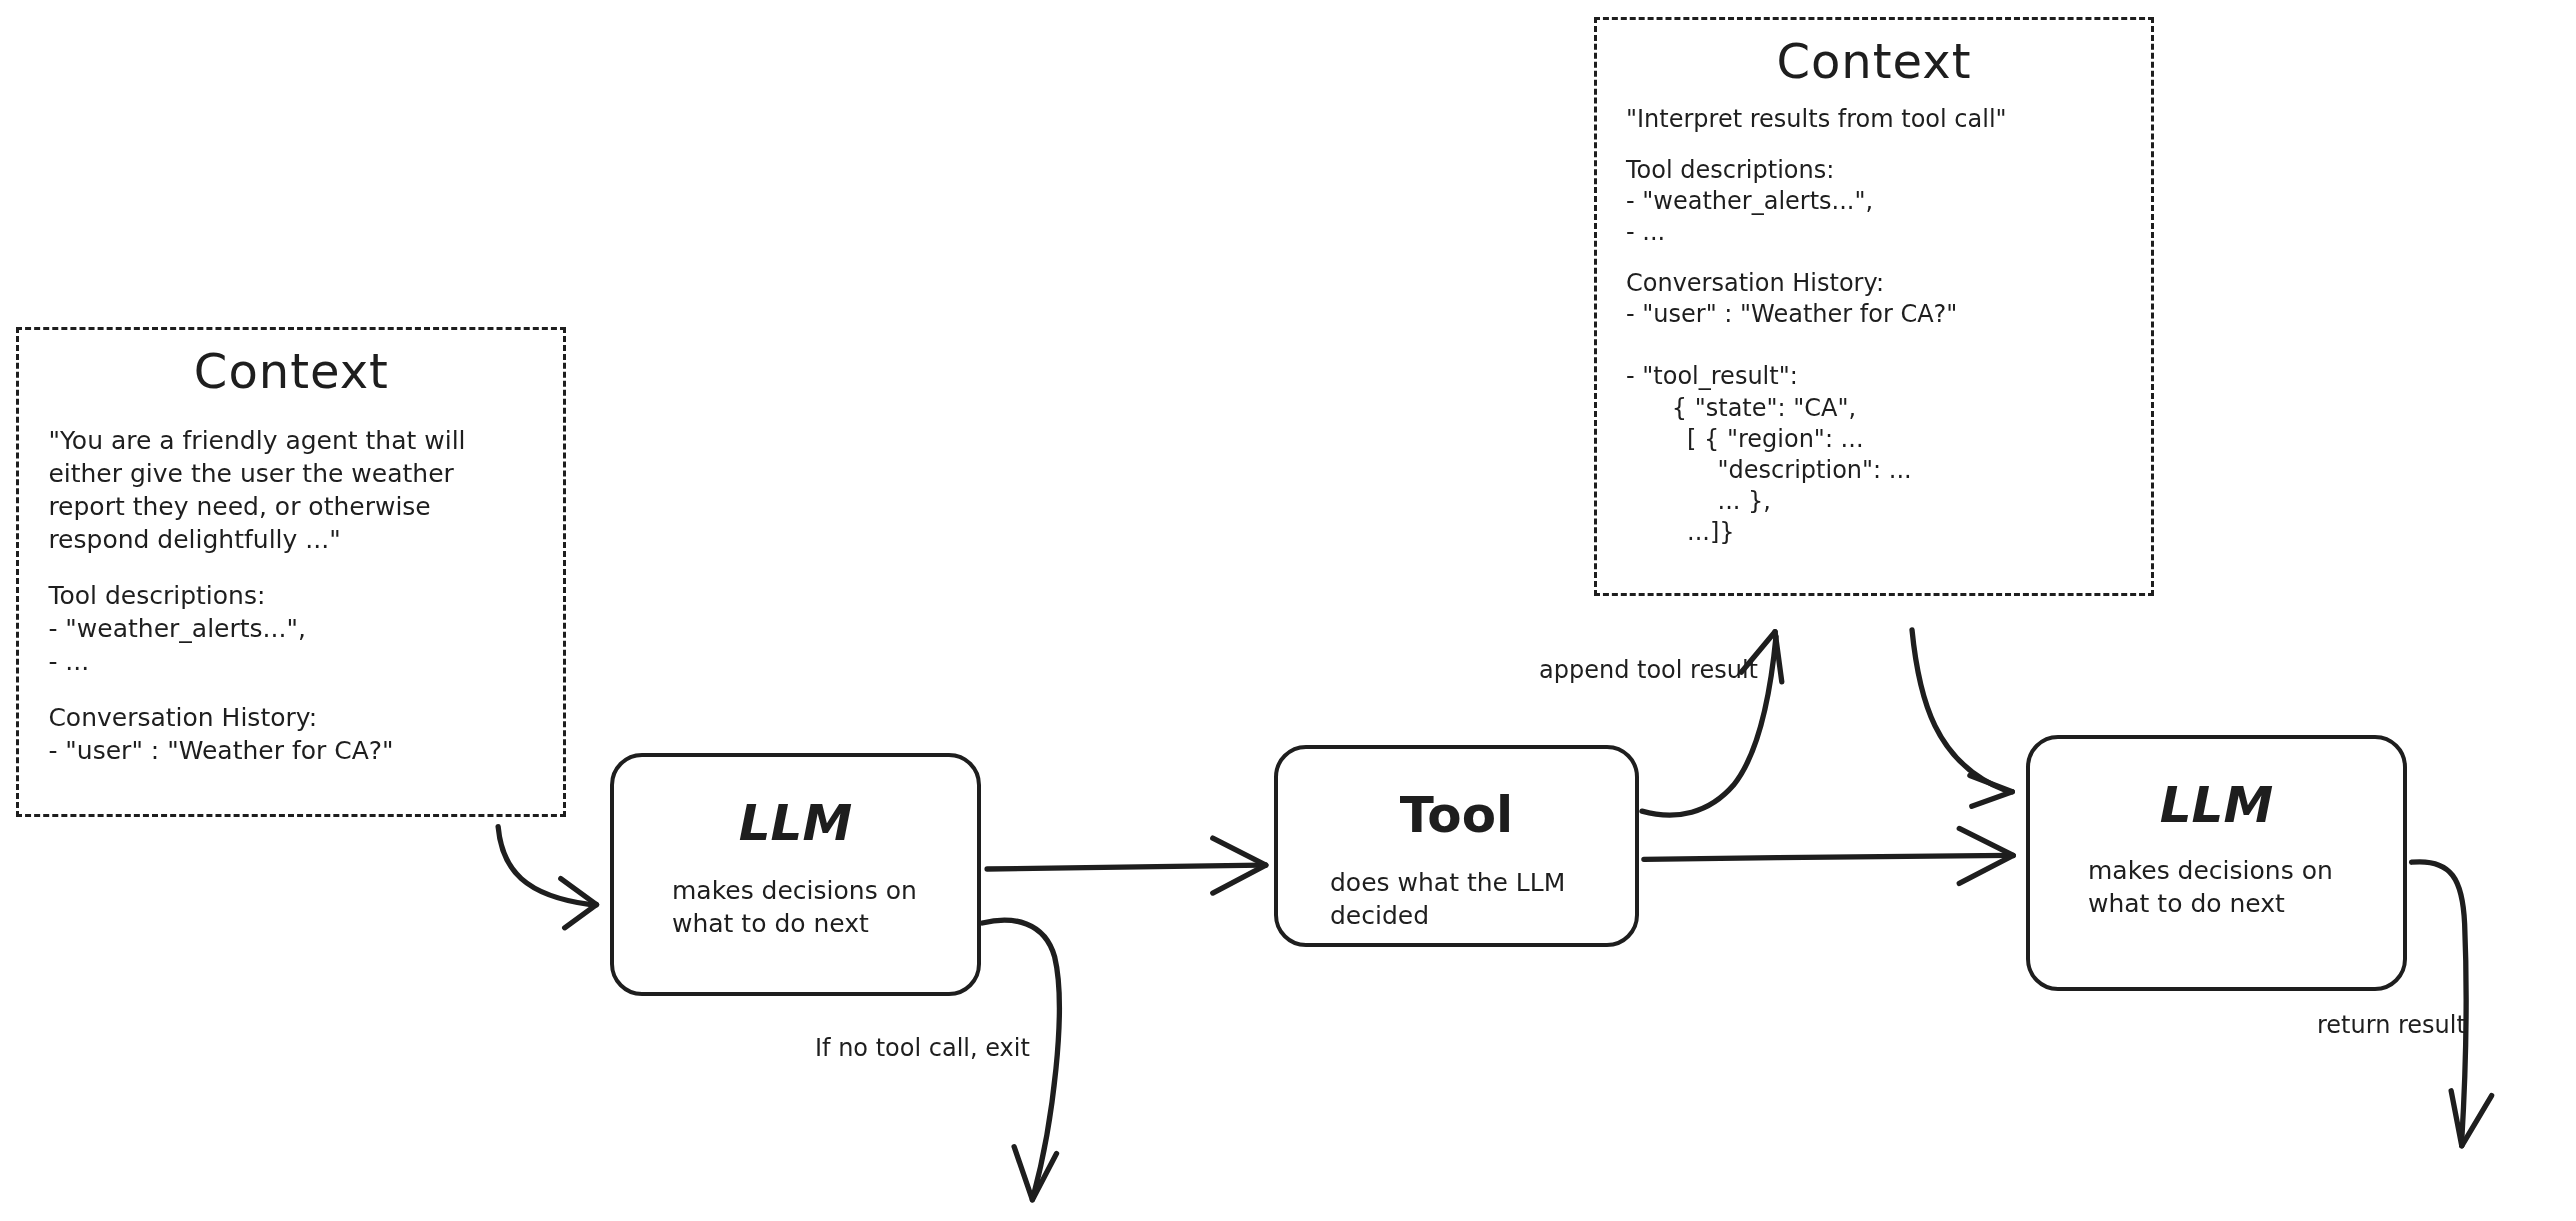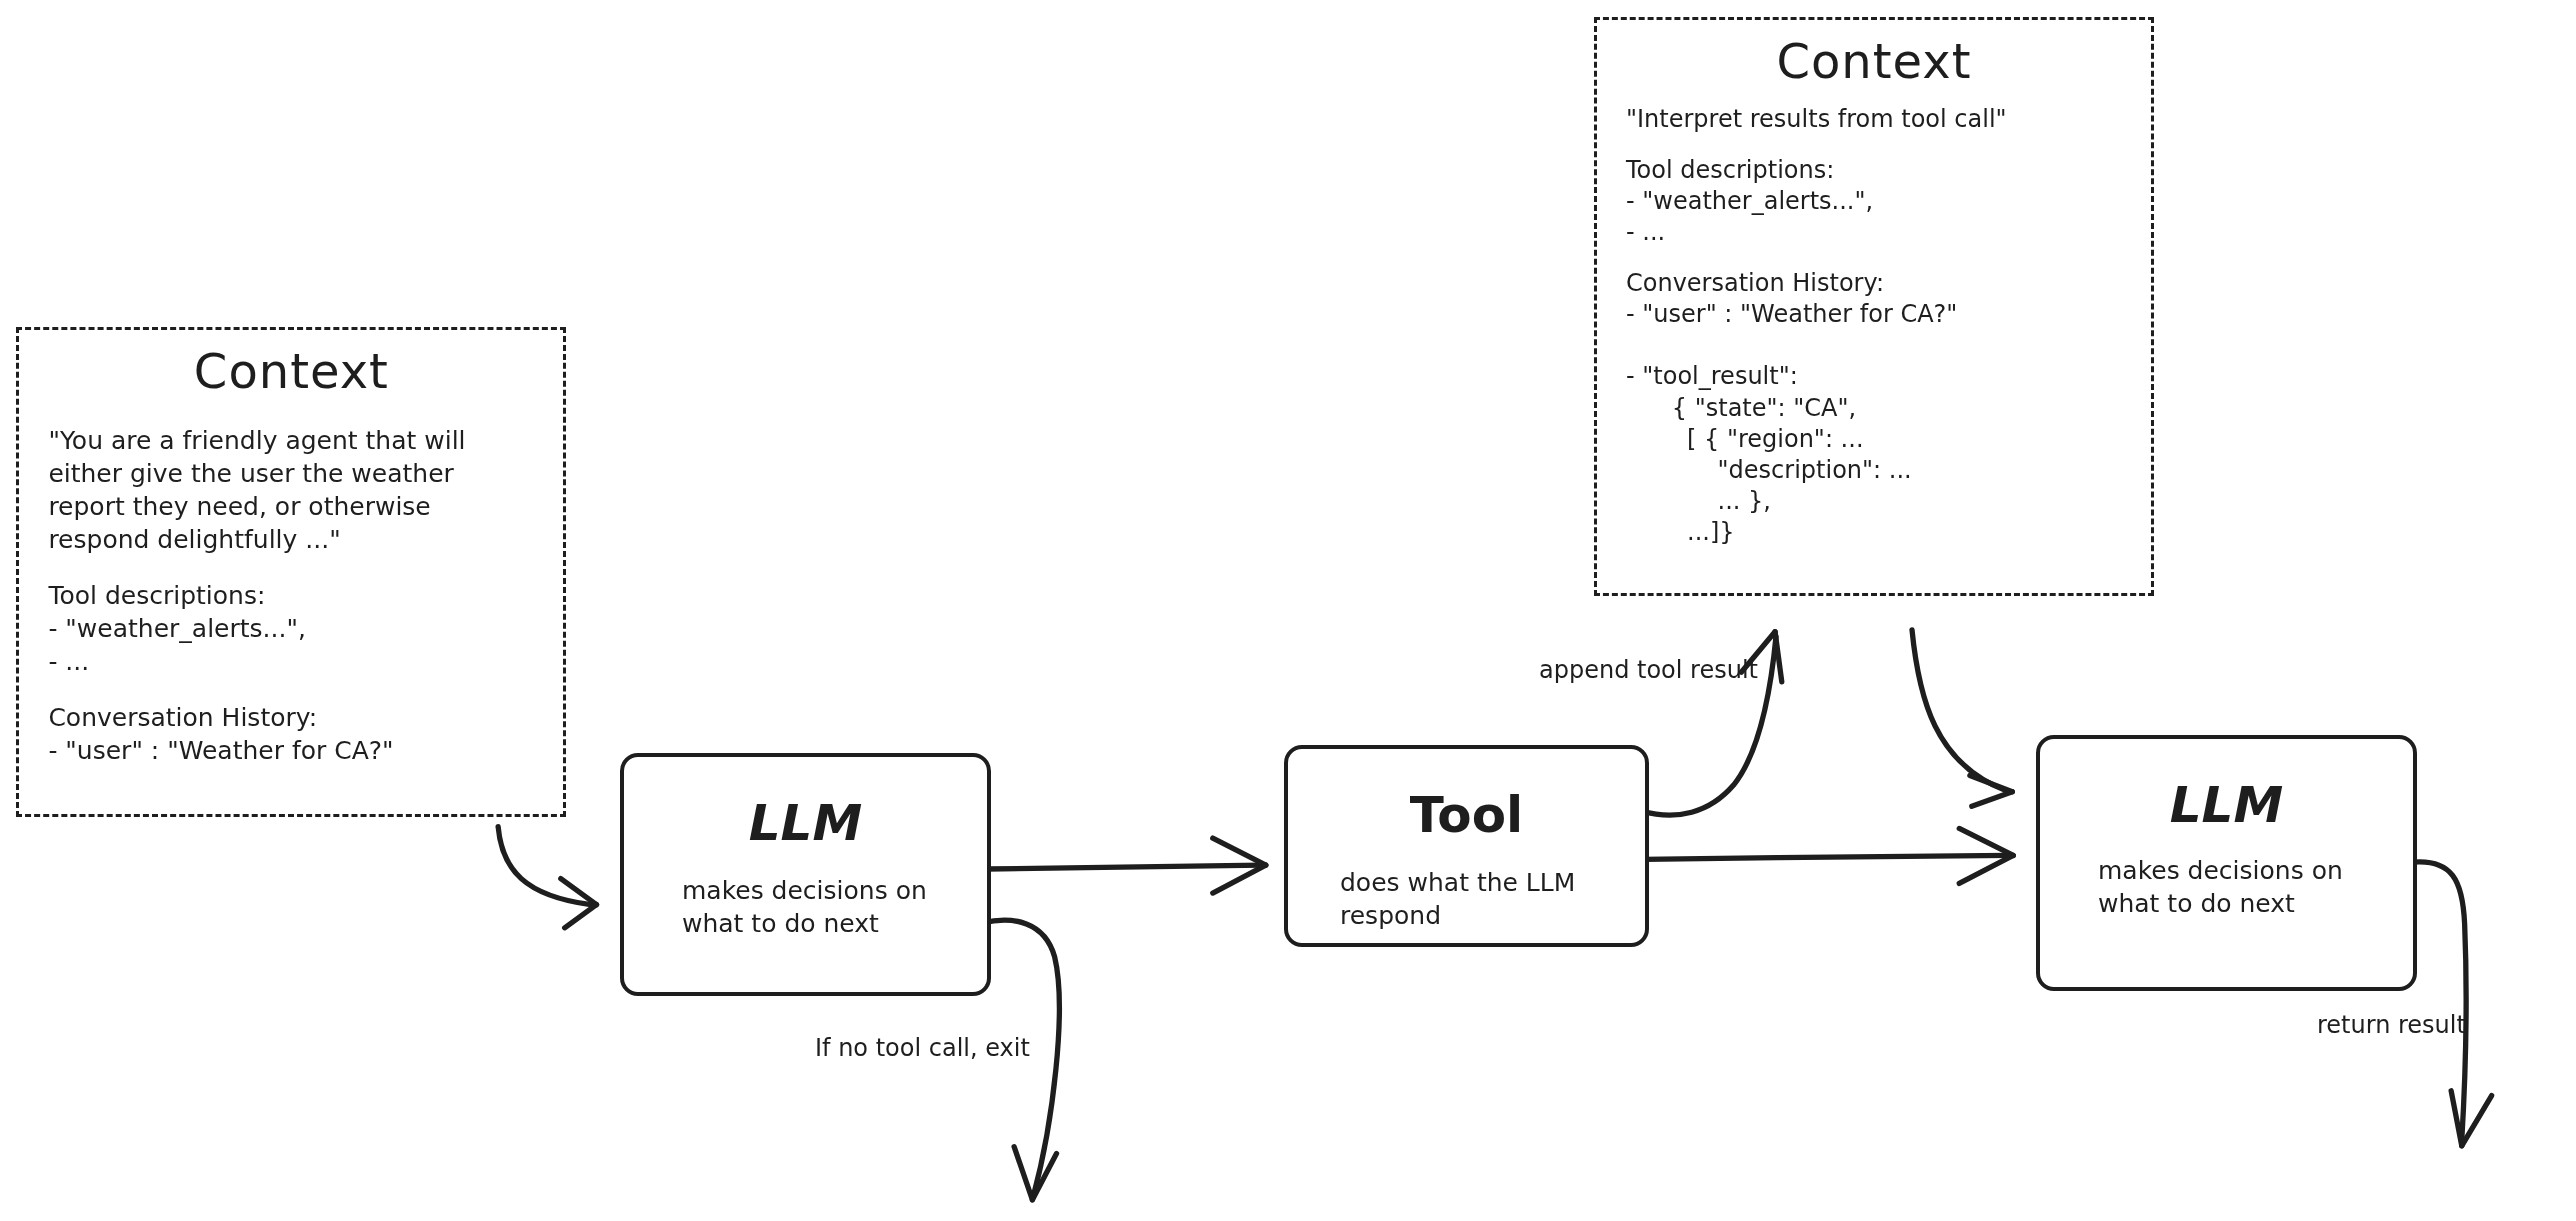--- a/index.html
+++ b/index.html
@@ -44,23 +44,22 @@
   }
   .ctx-right .ctx-block{margin-top:19.3px;font-size:24px;line-height:1.3;}
   .ctx-title + .ctx-block{margin-top:25px;}
   .ctx-right .ctx-title + .ctx-block{margin-top:15.4px;}
 
   
   .node{
     position:absolute;
     box-sizing:border-box;
     border:4.8px solid var(--ink);
-    border-radius:18px;
+    border-radius:32px;
     background:var(--bg);
-    margin-left:10px;
   }
   .node-llm1{left:610px;top:753px;width:371px;height:243px;}
   .node-tool{left:1274px;top:745px;width:365px;height:202px;}
   .node-llm2{left:2026px;top:735px;width:381px;height:256px;}
   .node-title{
     text-align:center;
     font-size:50px;
     font-weight:700;
     margin-top:39px;
     line-height:1.1;
@@ -169,21 +168,21 @@
 
   <div class="node node-llm1">
     <div class="node-title italic">LLM</div>
     <div class="node-sub">makes decisions on
 what to do next</div>
   </div>
 
   <div class="node node-tool">
     <div class="node-title">Tool</div>
     <div class="node-sub">does what the LLM
-respond</div>
+decided</div>
   </div>
 
   <div class="node node-llm2">
     <div class="node-title italic">LLM</div>
     <div class="node-sub">makes decisions on
 what to do next</div>
   </div>
 
   <span class="edge-label lbl-append">append tool result</span>
   <span class="edge-label lbl-exit">If no tool call, exit</span>

